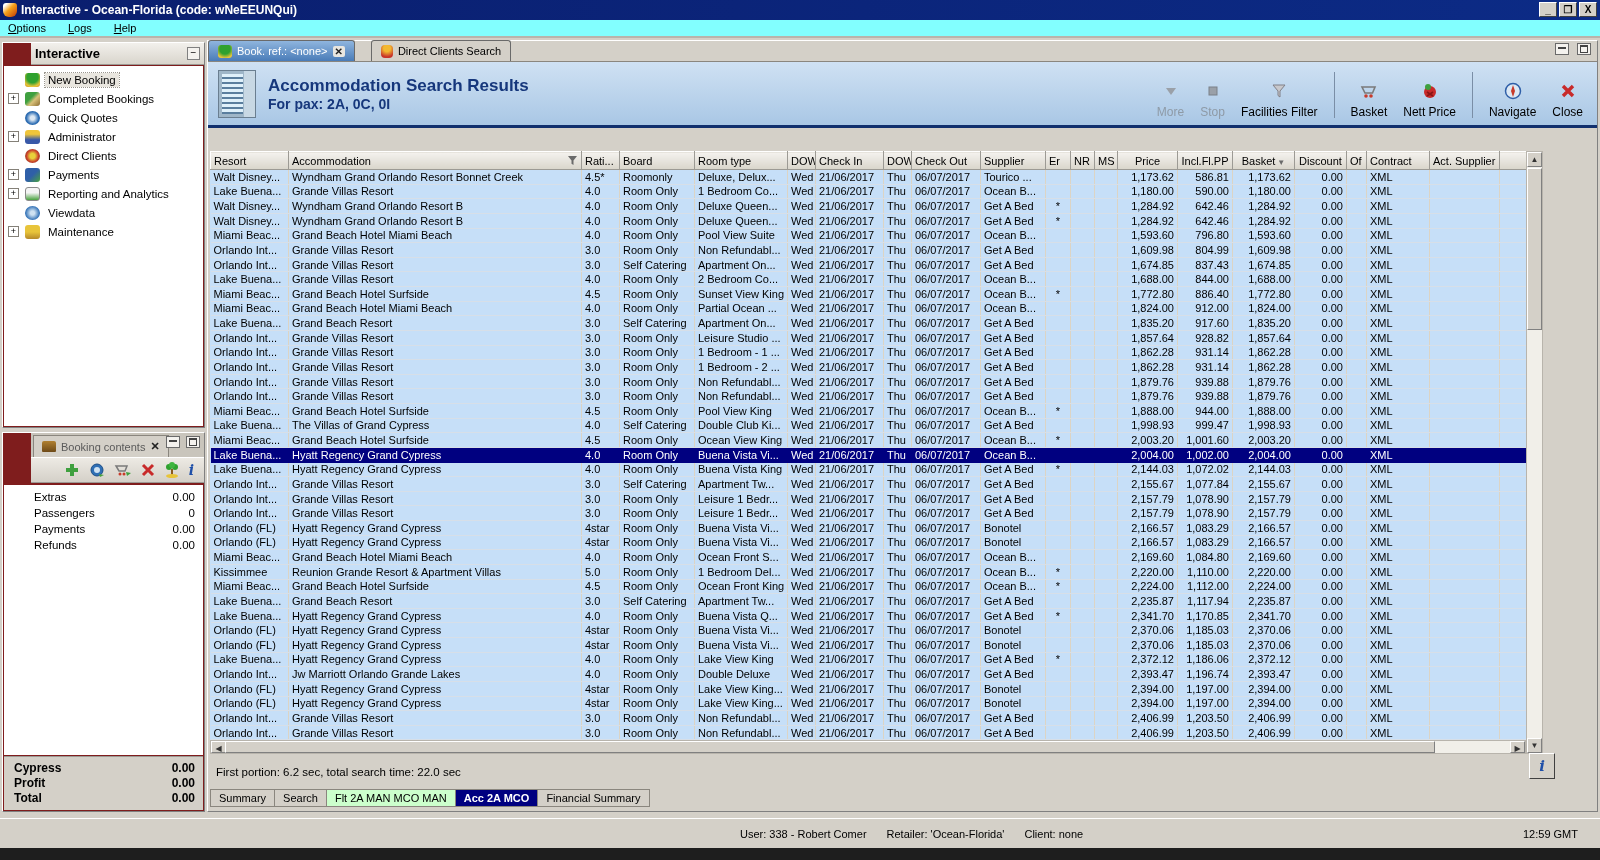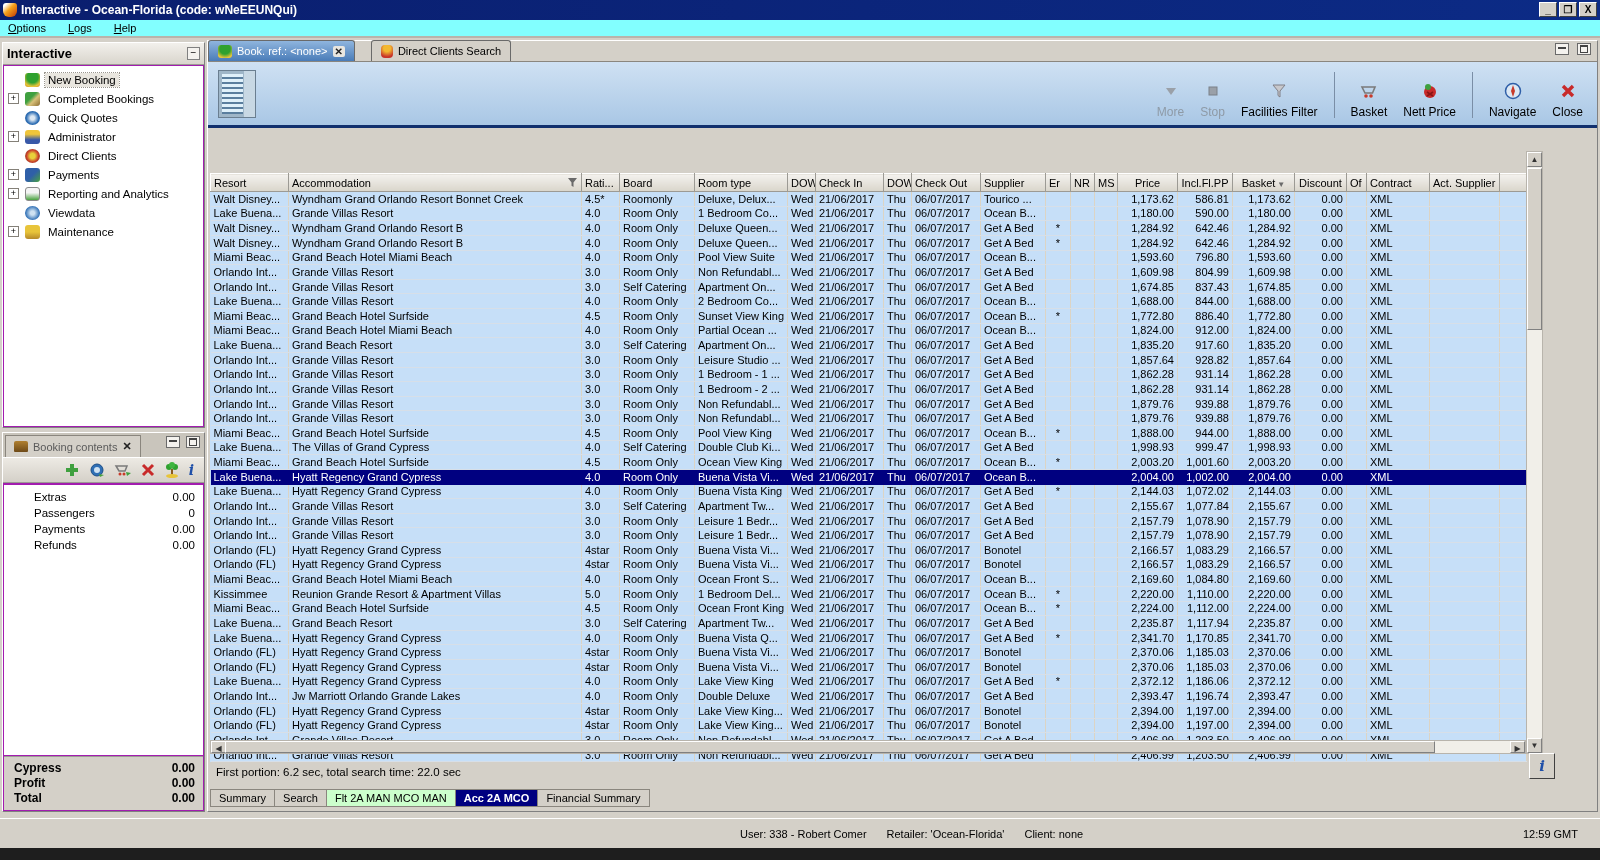--- a/index.html
+++ b/index.html
@@ -13,21 +13,21 @@
   .winbtns { position:absolute; right:3px; top:2px; display:flex; gap:2px; }
   .wbtn { width:18px; height:15px; background:#D4D0C8; border:1px solid; border-color:#fff #404040 #404040 #fff; font-weight:bold; font-size:10px; text-align:center; line-height:13px; color:#000; }
   .menubar { position:absolute; left:0; top:20px; width:1600px; height:18px; background:#82FFFF; display:flex; align-items:center; gap:22px; padding-left:8px; border-bottom:2px solid #B8B4AC; }
   .menubar .mitem { color:#000; }
   .bottomstrip { position:absolute; left:0; top:848px; width:1600px; height:12px; background:#1E1E1E; }
   .statusbar { position:absolute; left:0; top:818px; width:1600px; height:30px; background:#D4D0C8; border-top:1px solid #fff; display:flex; align-items:center; }
   .statusbar .sgroup { position:absolute; left:740px; display:flex; gap:20px; }
   .statusbar .stime { position:absolute; right:22px; }
 
   
-  .panel { position:absolute; background:#a21caf; border:1px solid; border-color:#fff #808080 #808080 #fff; }
+  .panel { position:absolute; background:#7f1d1d; border:1px solid; border-color:#fff #808080 #808080 #fff;padding-left:28px; }
   #interactive-panel { left:2px; top:42px; width:203px; height:386px; }
   .p-head { height:22px; background:linear-gradient(180deg,#F2F0EC,#D9D5CC); border-bottom:1px solid #9c9a94; display:flex; align-items:center; justify-content:space-between; padding:0 4px; }
   .p-head .p-title { font-weight:bold; font-size:13px; }
   .collapse-box { width:13px; height:13px; border:1px solid #808080; background:#F4F2EE; text-align:center; line-height:10px; font-size:10px; }
   .tree { background:#fff; position:absolute; top:23px; left:1px; right:1px; bottom:1px; padding-top:4px; overflow:hidden; }
   .tree-item { display:flex; align-items:center; height:19px; padding-left:4px; }
   .tree-item .plusbox { width:11px; height:11px; border:1px solid #848078; background:#fff; font-size:9px; line-height:9px; text-align:center; margin-right:6px; color:#000; }
   .tree-item .nopl { width:11px; margin-right:6px; }
   .tico { width:15px; height:14px; margin-right:5px; border-radius:3px; flex:0 0 auto; }
   .tree-item.selected .tlabel { background:#E9E6DF; outline:1px dotted #9a968e; }
@@ -77,21 +77,21 @@
   .header-toolbar { position:absolute; right:8px; top:6px; height:54px; display:flex; align-items:stretch; gap:4px; }
   .tbtn { display:flex; flex-direction:column; align-items:center; justify-content:flex-end; padding:3px 6px; gap:3px; }
   .tbtn .ticon { height:22px; display:flex; align-items:center; }
   .tbtn .tlab { font-size:12px; color:#000; white-space:nowrap; }
   .tbtn.disabled .tlab { color:#8E9AA6; }
   .tsep { width:1px; background:#7A8EA6; margin:4px 6px; }
 
   .results-label { height:21px; display:flex; align-items:center; padding-left:5px; font-weight:bold; font-size:12px; border-bottom:1px solid #b8b4ac; }
 
   .table-zone { position:absolute; left:2px; top:110px; width:1333px; }
-  table.grid { border-collapse:collapse; table-layout:fixed; width:1316px; background:#C6DFF8;margin-top:22px; }
+  table.grid { border-collapse:collapse; table-layout:fixed; width:1316px; background:#C6DFF8; }
   .grid th { height:18px; background:linear-gradient(180deg,#F4F2EE,#D9D5CB); border:1px solid; border-color:#fff #9c9a94 #9c9a94 #fff; font-weight:normal; font-size:11px; text-align:left; padding:0 3px; overflow:hidden; white-space:nowrap; position:relative; }
   .grid th.num { text-align:center; }
   .grid td { height:14.64px; font-size:11px; padding:0 3px; border-right:1px solid #DCD4C4; border-bottom:1px solid #D7DFE8; overflow:hidden; white-space:nowrap; color:#000; }
   .grid td.num { text-align:right; }
   .grid td.ctr { text-align:center; }
   .grid tr.selected td { background:#000080; color:#fff; border-right-color:#000080; border-bottom-color:#000080; }
   .funnel { position:absolute; right:3px; top:3px; }
   .sortarr { font-size:8px; color:#6a6a6a; margin-left:2px; }
 
   .vscroll { position:absolute; left:1316px; top:0; width:17px; height:603px; background:#F1EFE9; border:1px solid #b8b4ac; }
@@ -278,20 +278,24 @@
         <span class="tab-x">✕</span>
       </div>
       <div class="mtab plain">
         <span class="person-mini"></span>
         <span>Direct Clients Search</span>
       </div>
     </div>
 
   <div class="header-band">
     <div class="bldg"></div>
+    <div>
+      <div class="hb-title">Accommodation Search Results</div>
+      <div class="hb-sub">For pax: 2A, 0C, 0I</div>
+    </div>
     <div class="header-toolbar">
         <div class="tbtn disabled">
           <div class="ticon">
             <svg width="14" height="14">
               <polygon points="2,4 12,4 7,11" fill="#9AA0A8"></polygon>
             </svg>
           </div>
           <div class="tlab">More</div>
         </div>
         <div class="tbtn disabled">

